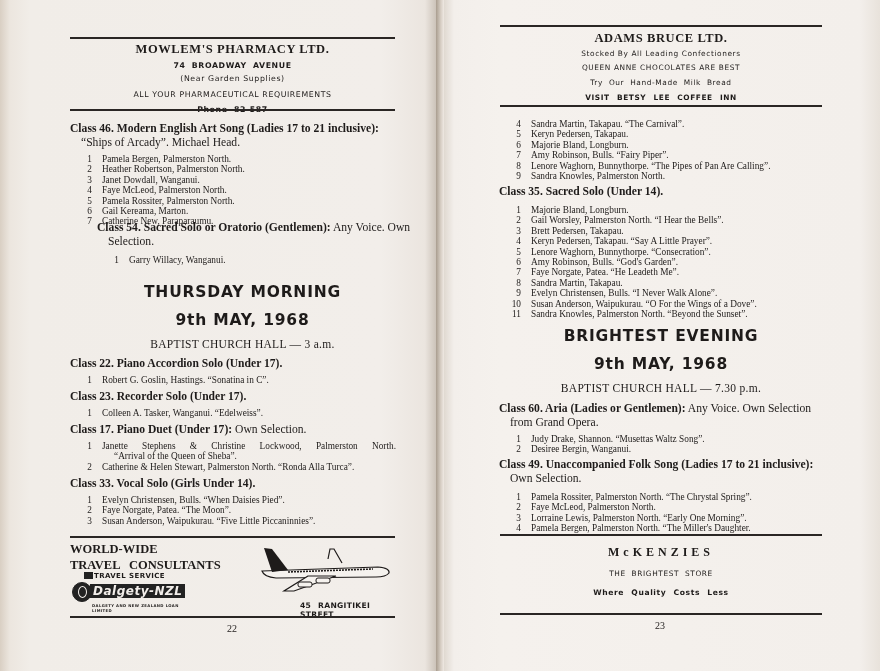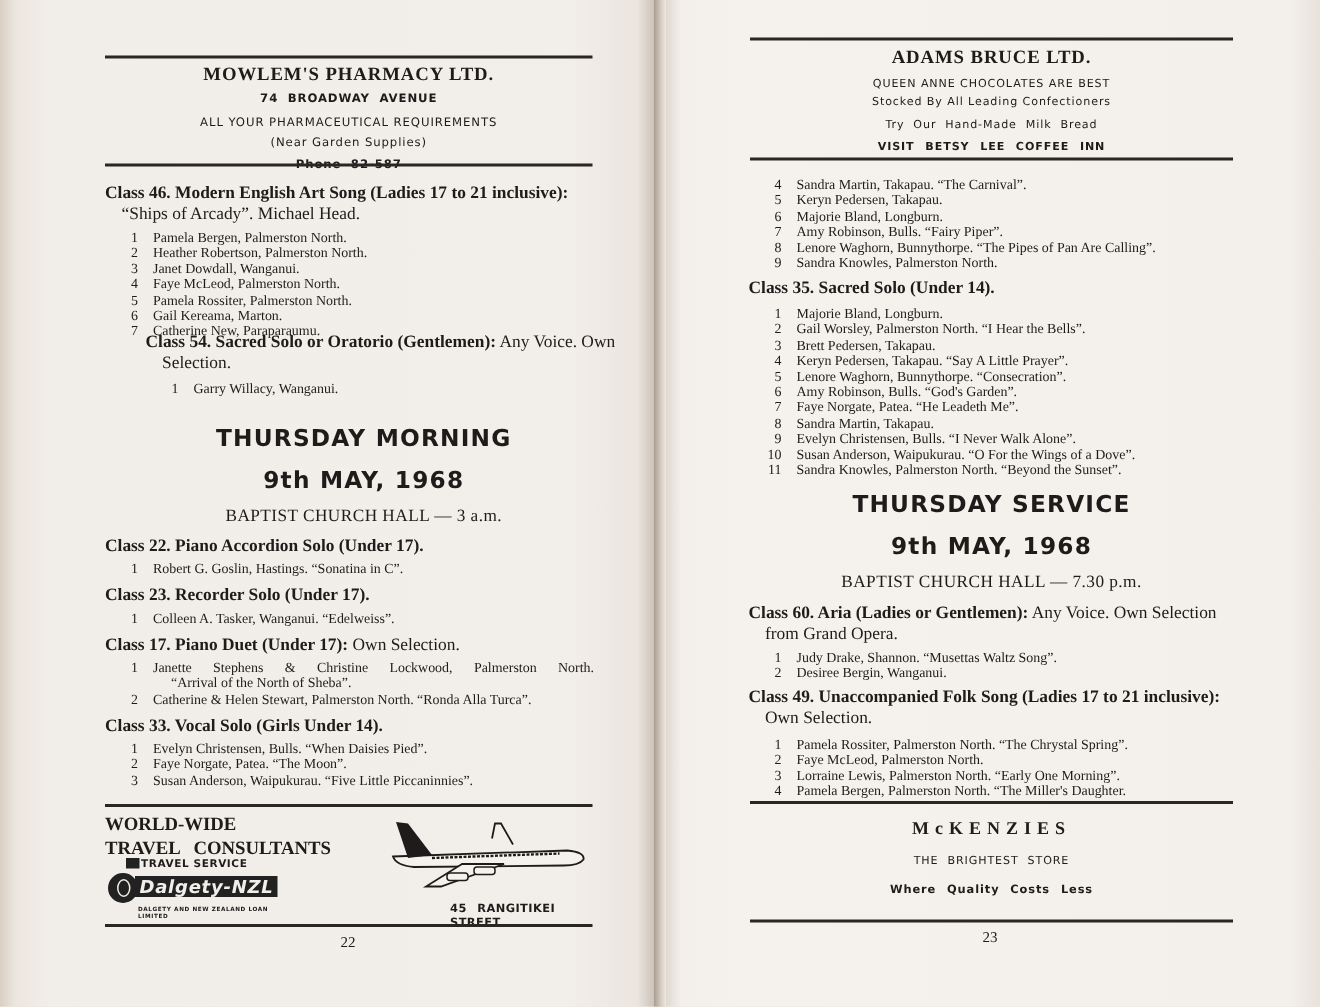--- a/index.html
+++ b/index.html
@@ -76,22 +76,22 @@
 <div class="spread">
   <div class="page left"></div>
   <div class="page right"></div>
   <div class="gutter"></div>
 
   <div class="lp">
     <div class="rule" style="top:37px;"></div>
     <div class="ad" style="top:42px;">
       <div class="ad-title">MOWLEM'S PHARMACY LTD.</div>
       <div class="ad-line b" style="margin-top:4px; word-spacing:3px;">74 BROADWAY AVENUE</div>
+      <div class="ad-line" style="margin-top:4px;">(Near Garden Supplies)</div>
       <div class="ad-line" style="margin-top:7px;">ALL YOUR PHARMACEUTICAL REQUIREMENTS</div>
-      <div class="ad-line" style="margin-top:4px;">(Near Garden Supplies)</div>
       <div class="ad-line b" style="margin-top:6px; word-spacing:3px;">Phone 82-587</div>
     </div>
     <div class="rule" style="top:109px;"></div>
 
     <div class="block" style="top:122px;">
       <p class="class-head"><b>Class 46. Modern English Art Song (Ladies 17 to 21 inclusive):</b><span class="cont">“Ships of Arcady”. Michael Head.</span></p>
       <ul class="entries">
         <li><span class="num">1</span><span>Pamela Bergen, Palmerston North.</span></li>
         <li><span class="num">2</span><span>Heather Robertson, Palmerston North.</span></li>
         <li><span class="num">3</span><span>Janet Dowdall, Wanganui.</span></li>
@@ -128,21 +128,21 @@
         <li><span class="num">1</span><span>Colleen A. Tasker, Wanganui. “Edelweiss”.</span></li>
       </ul>
     </div>
 
     <div class="block" style="top:423px;">
       <p class="class-head"><b>Class 17. Piano Duet (Under 17):</b><span> Own Selection.</span></p>
       <ul class="entries">
         <li class="wrap">
             <span class="num">1</span>
             <span class="txt">Janette Stephens &amp; Christine Lockwood, Palmerston North.</span>
-            <span class="txt2">“Arrival of the North of Sheba”.</span>
+            <span class="txt2">“Arrival of the Queen of Sheba”.</span>
           </li>
         <li><span class="num">2</span><span>Catherine &amp; Helen Stewart, Palmerston North. “Ronda Alla Turca”.</span></li>
       </ul>
     </div>
 
     <div class="block" style="top:477px;">
       <p class="class-head"><b>Class 33. Vocal Solo (Girls Under 14).</b></p>
       <ul class="entries">
         <li><span class="num">1</span><span>Evelyn Christensen, Bulls. “When Daisies Pied”.</span></li>
         <li><span class="num">2</span><span>Faye Norgate, Patea. “The Moon”.</span></li>
@@ -173,22 +173,22 @@
     </svg>
     <div class="street">45 RANGITIKEI STREET</div>
     <div class="rule" style="top:616px;"></div>
     <div class="page-num" style="left:212px; top:623px;">22</div>
   </div>
 
   <div class="rp">
     <div class="rule" style="top:25px;"></div>
     <div class="ad" style="top:31px;">
       <div class="ad-title">ADAMS BRUCE LTD.</div>
+      <div class="ad-line" style="margin-top:3px; font-size:7.4px;">Stocked By All Leading Confectioners</div>
       <div class="ad-line" style="margin-top:5px; font-size:7.4px;">QUEEN ANNE CHOCOLATES ARE BEST</div>
-      <div class="ad-line" style="margin-top:3px; font-size:7.4px;">Stocked By All Leading Confectioners</div>
       <div class="ad-line" style="margin-top:6px; font-size:7.4px; word-spacing:3px;">Try Our Hand-Made Milk Bread</div>
       <div class="ad-line b" style="margin-top:6px; font-size:7.4px; word-spacing:4px;">VISIT BETSY LEE COFFEE INN</div>
     </div>
     <div class="rule" style="top:105px;"></div>
 
     <div class="block" style="top:119px;">
       <ul class="entries" style="margin:0;">
         <li><span class="num">4</span><span>Sandra Martin, Takapau. “The Carnival”.</span></li>
         <li><span class="num">5</span><span>Keryn Pedersen, Takapau.</span></li>
         <li><span class="num">6</span><span>Majorie Bland, Longburn.</span></li>
@@ -209,21 +209,21 @@
         <li><span class="num">6</span><span>Amy Robinson, Bulls. “God's Garden”.</span></li>
         <li><span class="num">7</span><span>Faye Norgate, Patea. “He Leadeth Me”.</span></li>
         <li><span class="num">8</span><span>Sandra Martin, Takapau.</span></li>
         <li><span class="num">9</span><span>Evelyn Christensen, Bulls. “I Never Walk Alone”.</span></li>
         <li><span class="num">10</span><span>Susan Anderson, Waipukurau. “O For the Wings of a Dove”.</span></li>
         <li><span class="num">11</span><span>Sandra Knowles, Palmerston North. “Beyond the Sunset”.</span></li>
       </ul>
     </div>
 
     <div class="session" style="top:327px;">
-      <div class="session-day">THURSDAY SERVICE</div>
+      <div class="session-day">BRIGHTEST EVENING</div>
       <div class="session-date">9th MAY, 1968</div>
       <div class="session-venue">BAPTIST CHURCH HALL — 7.30 p.m.</div>
     </div>
 
     <div class="block" style="top:402px;">
       <p class="class-head"><b>Class 60. Aria (Ladies or Gentlemen):</b><span> Any Voice. Own Selection</span><span class="cont">from Grand Opera.</span></p>
       <ul class="entries">
         <li><span class="num">1</span><span>Judy Drake, Shannon. “Musettas Waltz Song”.</span></li>
         <li><span class="num">2</span><span>Desiree Bergin, Wanganui.</span></li>
       </ul>

